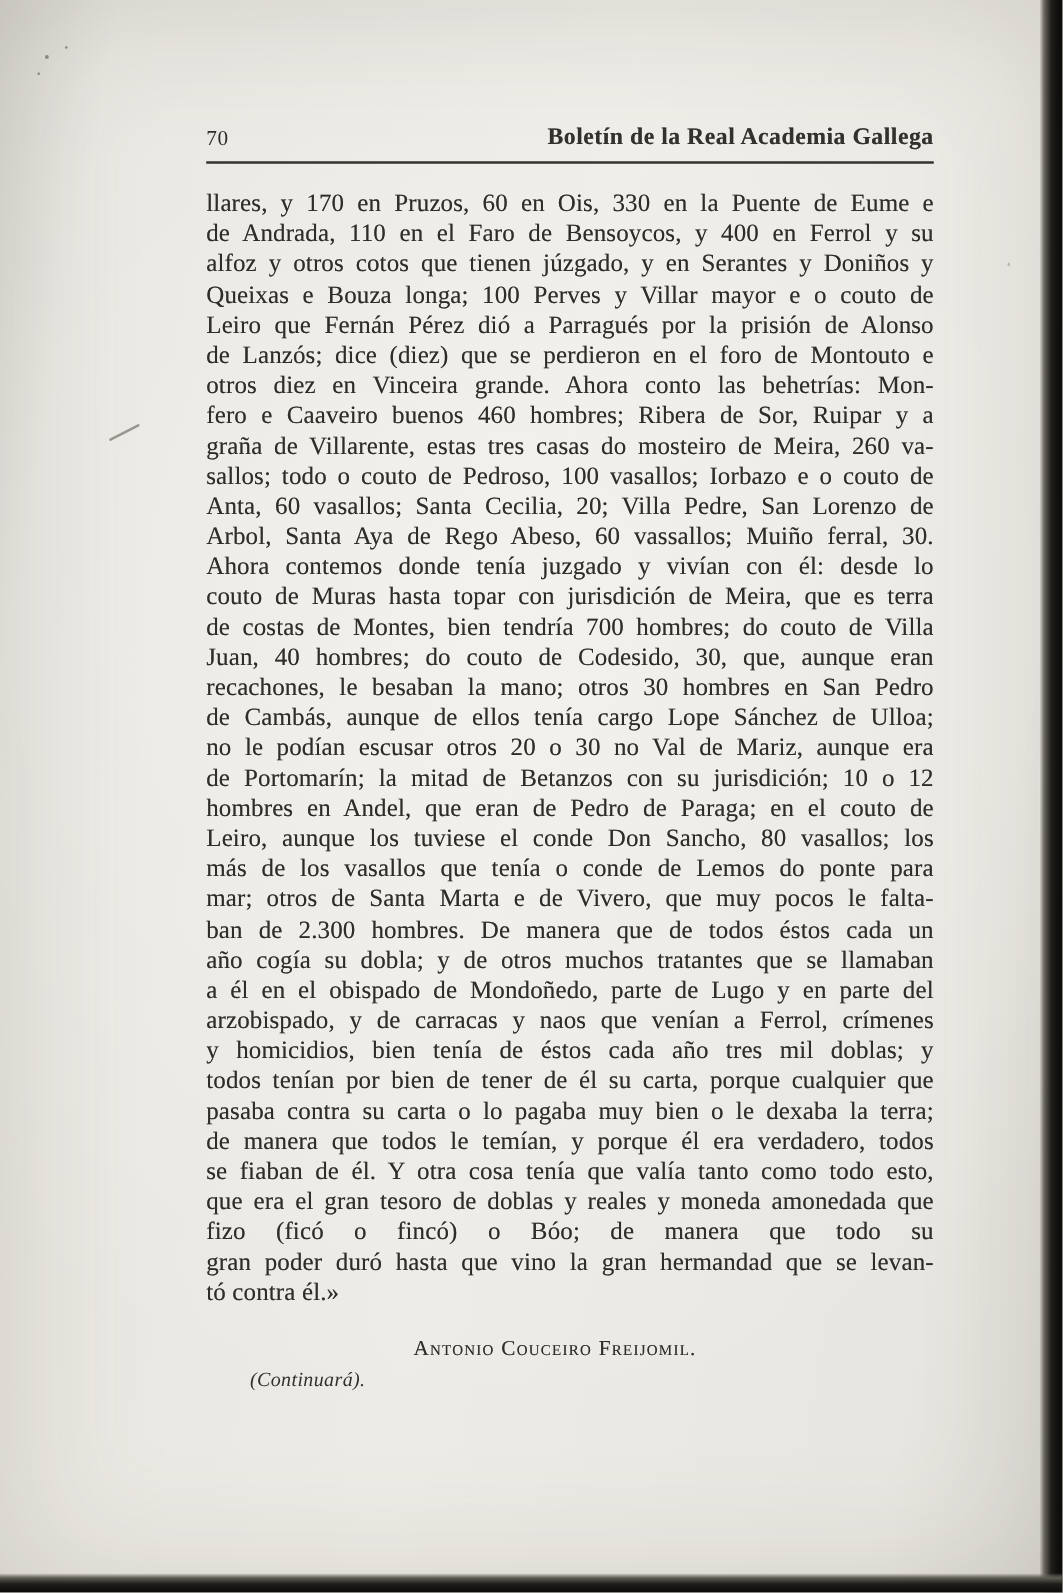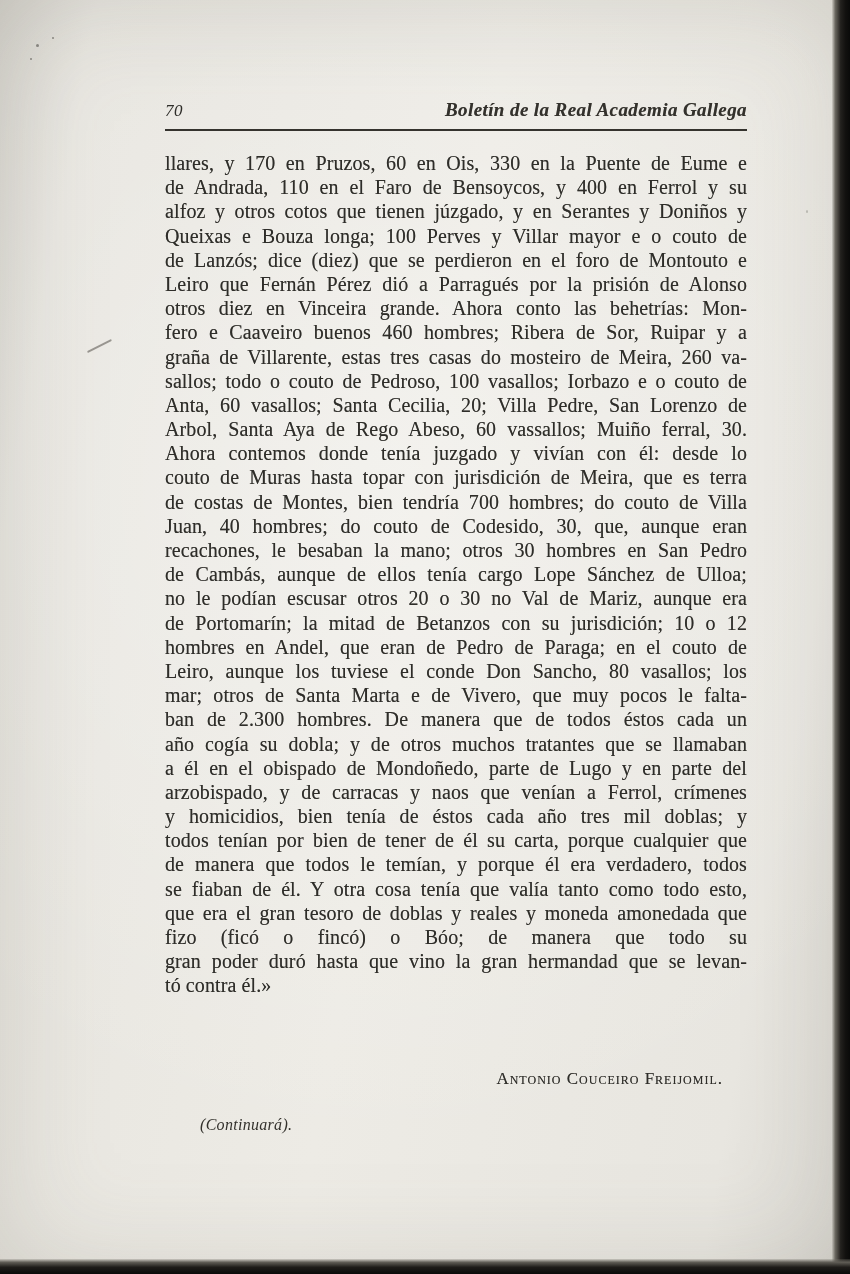--- a/index.html
+++ b/index.html
@@ -15,21 +15,21 @@
     background:
       radial-gradient(ellipse 120% 85% at 45% 38%, rgba(255,255,255,0.35), rgba(255,255,255,0) 62%),
       linear-gradient(100deg,#d7d5cf 0%, #e7e5df 9%, #edebe5 48%, #e8e6e0 86%, #d9d7d1 100%);
     background-color:var(--paper);
     box-shadow: inset 0 0 110px rgba(118,112,98,0.22);
     font-family:"Liberation Serif","DejaVu Serif",serif;
     color:var(--ink);
   }
   
   .page-header{position:absolute;top:99px;left:165px;width:582px;}
-  .header-row{position:relative;height:24px;font-style:italic;}
+  .header-row{position:relative;height:24px;}
   .page-number{
     position:absolute;left:0;top:2px;
     font-size:17px;letter-spacing:0.5px;color:var(--ink);
   }
   .header-title{
     display:block;text-align:right;
     font-size:19px;font-weight:bold;letter-spacing:0.4px;
     color:#33312c;
     text-shadow:0 0 0.5px rgba(51,49,44,0.55);
   }
@@ -51,31 +51,30 @@
     text-align-last:justify;
     height:24.2px;overflow:hidden;
   }
   .text-line.last-line{
     text-align-last:left;
   }
   
   .author-signature{
     position:absolute;top:1069px;left:165px;width:582px;
     box-sizing:border-box;padding-right:24px;
-    text-align:right;
+    text-align:center;
     font-variant:small-caps;
     font-size:17px;letter-spacing:1px;
     color:var(--ink);
     text-shadow:0 0 0.4px rgba(46,45,41,0.5);
   }
   .continuation-note{
     position:absolute;top:1096px;left:200px;
     font-style:italic;font-size:16px;letter-spacing:0.3px;
     color:#33312c;
-    margin-top:20px;
   }
   
   .pencil-mark{
     position:absolute;left:86px;top:345px;width:27px;height:2px;
     background:rgba(84,81,74,0.55);border-radius:2px;
     transform:rotate(-27deg);
   }
   .speck{position:absolute;border-radius:50%;background:rgba(70,68,62,0.55);}
   .speck.s1{left:36px;top:44px;width:3px;height:3px;}
   .speck.s2{left:52px;top:37px;width:2px;height:2px;}
@@ -102,45 +101,47 @@
       <span class="header-title">Boletín de la Real Academia Gallega</span>
     </div>
     <div class="header-rule"></div>
   </div>
 
   <div class="body-text">
       <div class="text-line">llares, y 170 en Pruzos, 60 en Ois, 330 en la Puente de Eume e</div>
       <div class="text-line">de Andrada, 110 en el Faro de Bensoycos, y 400 en Ferrol y su</div>
       <div class="text-line">alfoz y otros cotos que tienen júzgado, y en Serantes y Doniños y</div>
       <div class="text-line">Queixas e Bouza longa; 100 Perves y Villar mayor e o couto de</div>
+      <div class="text-line">Leiro que Fernán Pérez dió a Parragués por la prisión de Alonso</div>
       <div class="text-line">de Lanzós; dice (diez) que se perdieron en el foro de Montouto e</div>
-      <div class="text-line">Leiro que Fernán Pérez dió a Parragués por la prisión de Alonso</div>
       <div class="text-line">otros diez en Vinceira grande. Ahora conto las behetrías: Mon-</div>
       <div class="text-line">fero e Caaveiro buenos 460 hombres; Ribera de Sor, Ruipar y a</div>
       <div class="text-line">graña de Villarente, estas tres casas do mosteiro de Meira, 260 va-</div>
       <div class="text-line">sallos; todo o couto de Pedroso, 100 vasallos; Iorbazo e o couto de</div>
       <div class="text-line">Anta, 60 vasallos; Santa Cecilia, 20; Villa Pedre, San Lorenzo de</div>
       <div class="text-line">Arbol, Santa Aya de Rego Abeso, 60 vassallos; Muiño ferral, 30.</div>
       <div class="text-line">Ahora contemos donde tenía juzgado y vivían con él: desde lo</div>
       <div class="text-line">couto de Muras hasta topar con jurisdición de Meira, que es terra</div>
       <div class="text-line">de costas de Montes, bien tendría 700 hombres; do couto de Villa</div>
       <div class="text-line">Juan, 40 hombres; do couto de Codesido, 30, que, aunque eran</div>
       <div class="text-line">recachones, le besaban la mano; otros 30 hombres en San Pedro</div>
       <div class="text-line">de Cambás, aunque de ellos tenía cargo Lope Sánchez de Ulloa;</div>
       <div class="text-line">no le podían escusar otros 20 o 30 no Val de Mariz, aunque era</div>
       <div class="text-line">de Portomarín; la mitad de Betanzos con su jurisdición; 10 o 12</div>
       <div class="text-line">hombres en Andel, que eran de Pedro de Paraga; en el couto de</div>
       <div class="text-line">Leiro, aunque los tuviese el conde Don Sancho, 80 vasallos; los</div>
+      <div class="text-line">más de los vasallos que tenía o conde de Lemos do ponte para</div>
       <div class="text-line">mar; otros de Santa Marta e de Vivero, que muy pocos le falta-</div>
       <div class="text-line">ban de 2.300 hombres.  De manera que de todos éstos cada un</div>
       <div class="text-line">año cogía su dobla; y de otros muchos tratantes que se llamaban</div>
       <div class="text-line">a él en el obispado de Mondoñedo, parte de Lugo y en parte del</div>
       <div class="text-line">arzobispado, y de carracas y naos que venían a Ferrol, crímenes</div>
       <div class="text-line">y homicidios, bien tenía de éstos cada año tres mil doblas; y</div>
       <div class="text-line">todos tenían por bien de tener de él su carta, porque cualquier que</div>
+      <div class="text-line">pasaba contra su carta o lo pagaba muy bien o le dexaba la terra;</div>
       <div class="text-line">de manera que todos le temían, y porque él era verdadero, todos</div>
       <div class="text-line">se fiaban de él.  Y otra cosa tenía que valía tanto como todo esto,</div>
       <div class="text-line">que era el gran tesoro de doblas y reales y moneda amonedada que</div>
       <div class="text-line">fizo (ficó o fincó) o Bóo; de manera que todo su</div>
       <div class="text-line">gran poder duró hasta que vino la gran hermandad que se levan-</div>
       <div class="text-line last-line">tó contra él.»</div>
     </div>
 
   <div class="author-signature">Antonio Couceiro Freijomil.</div>
 

